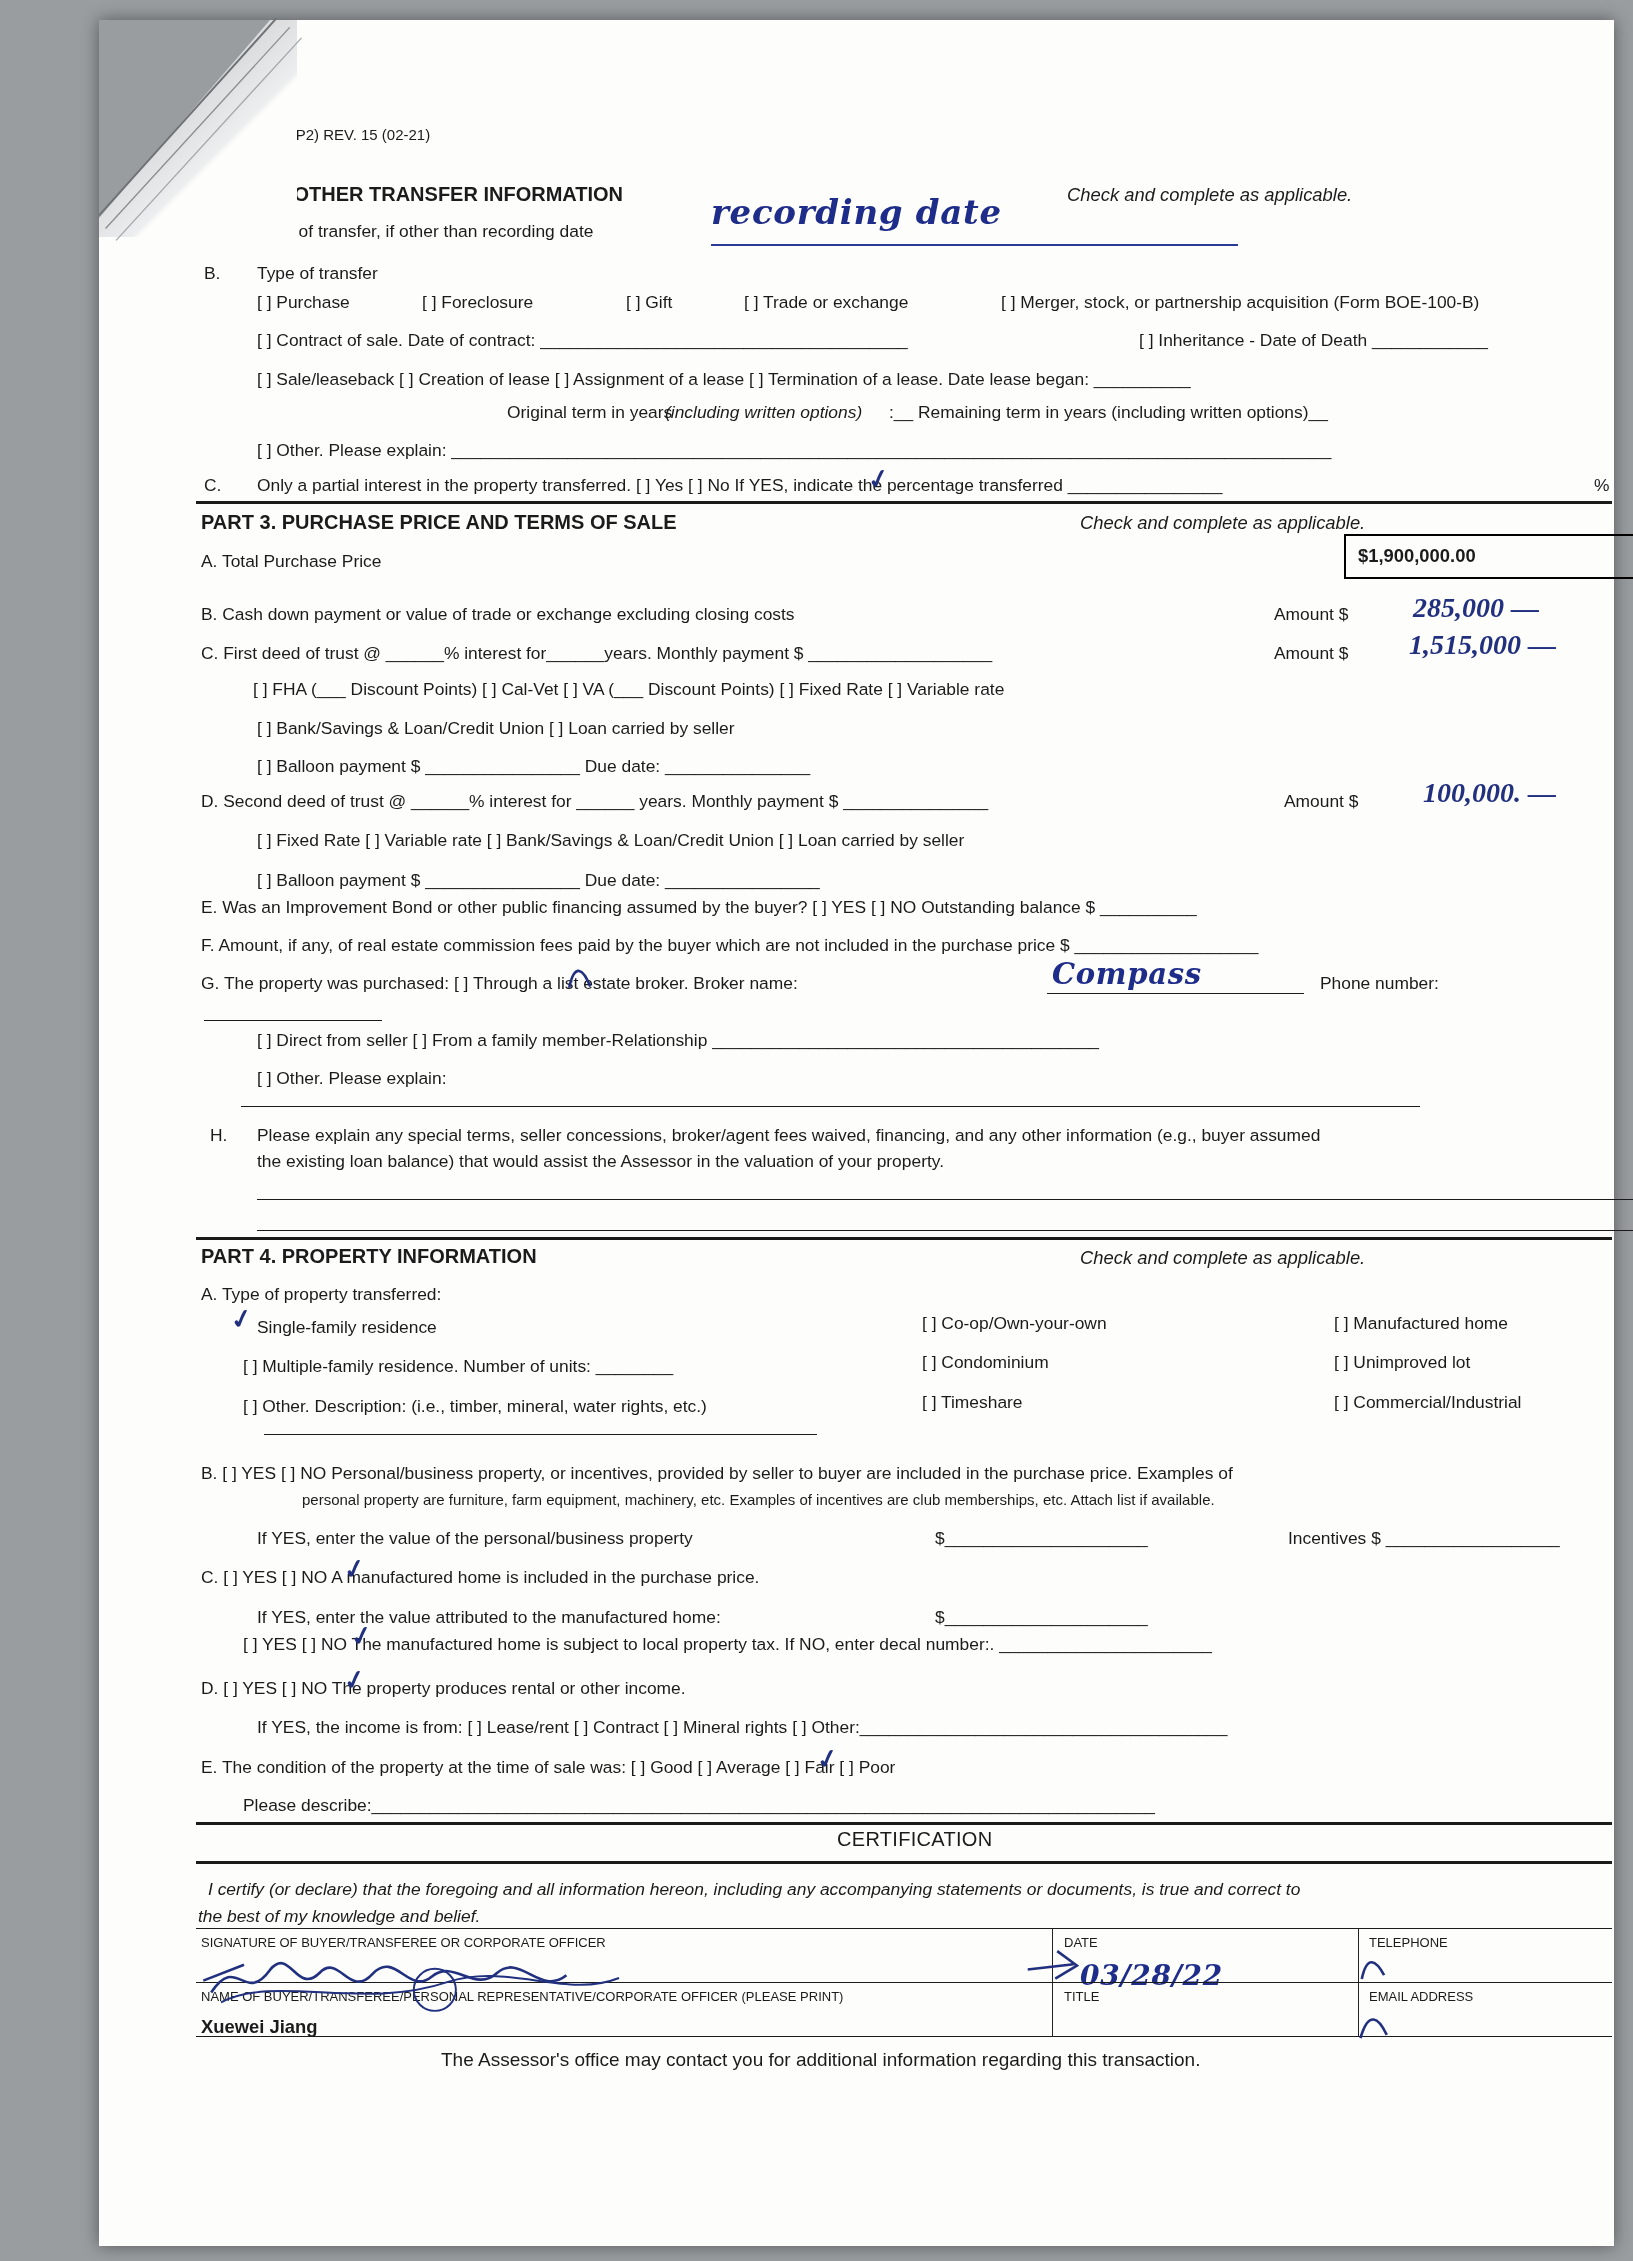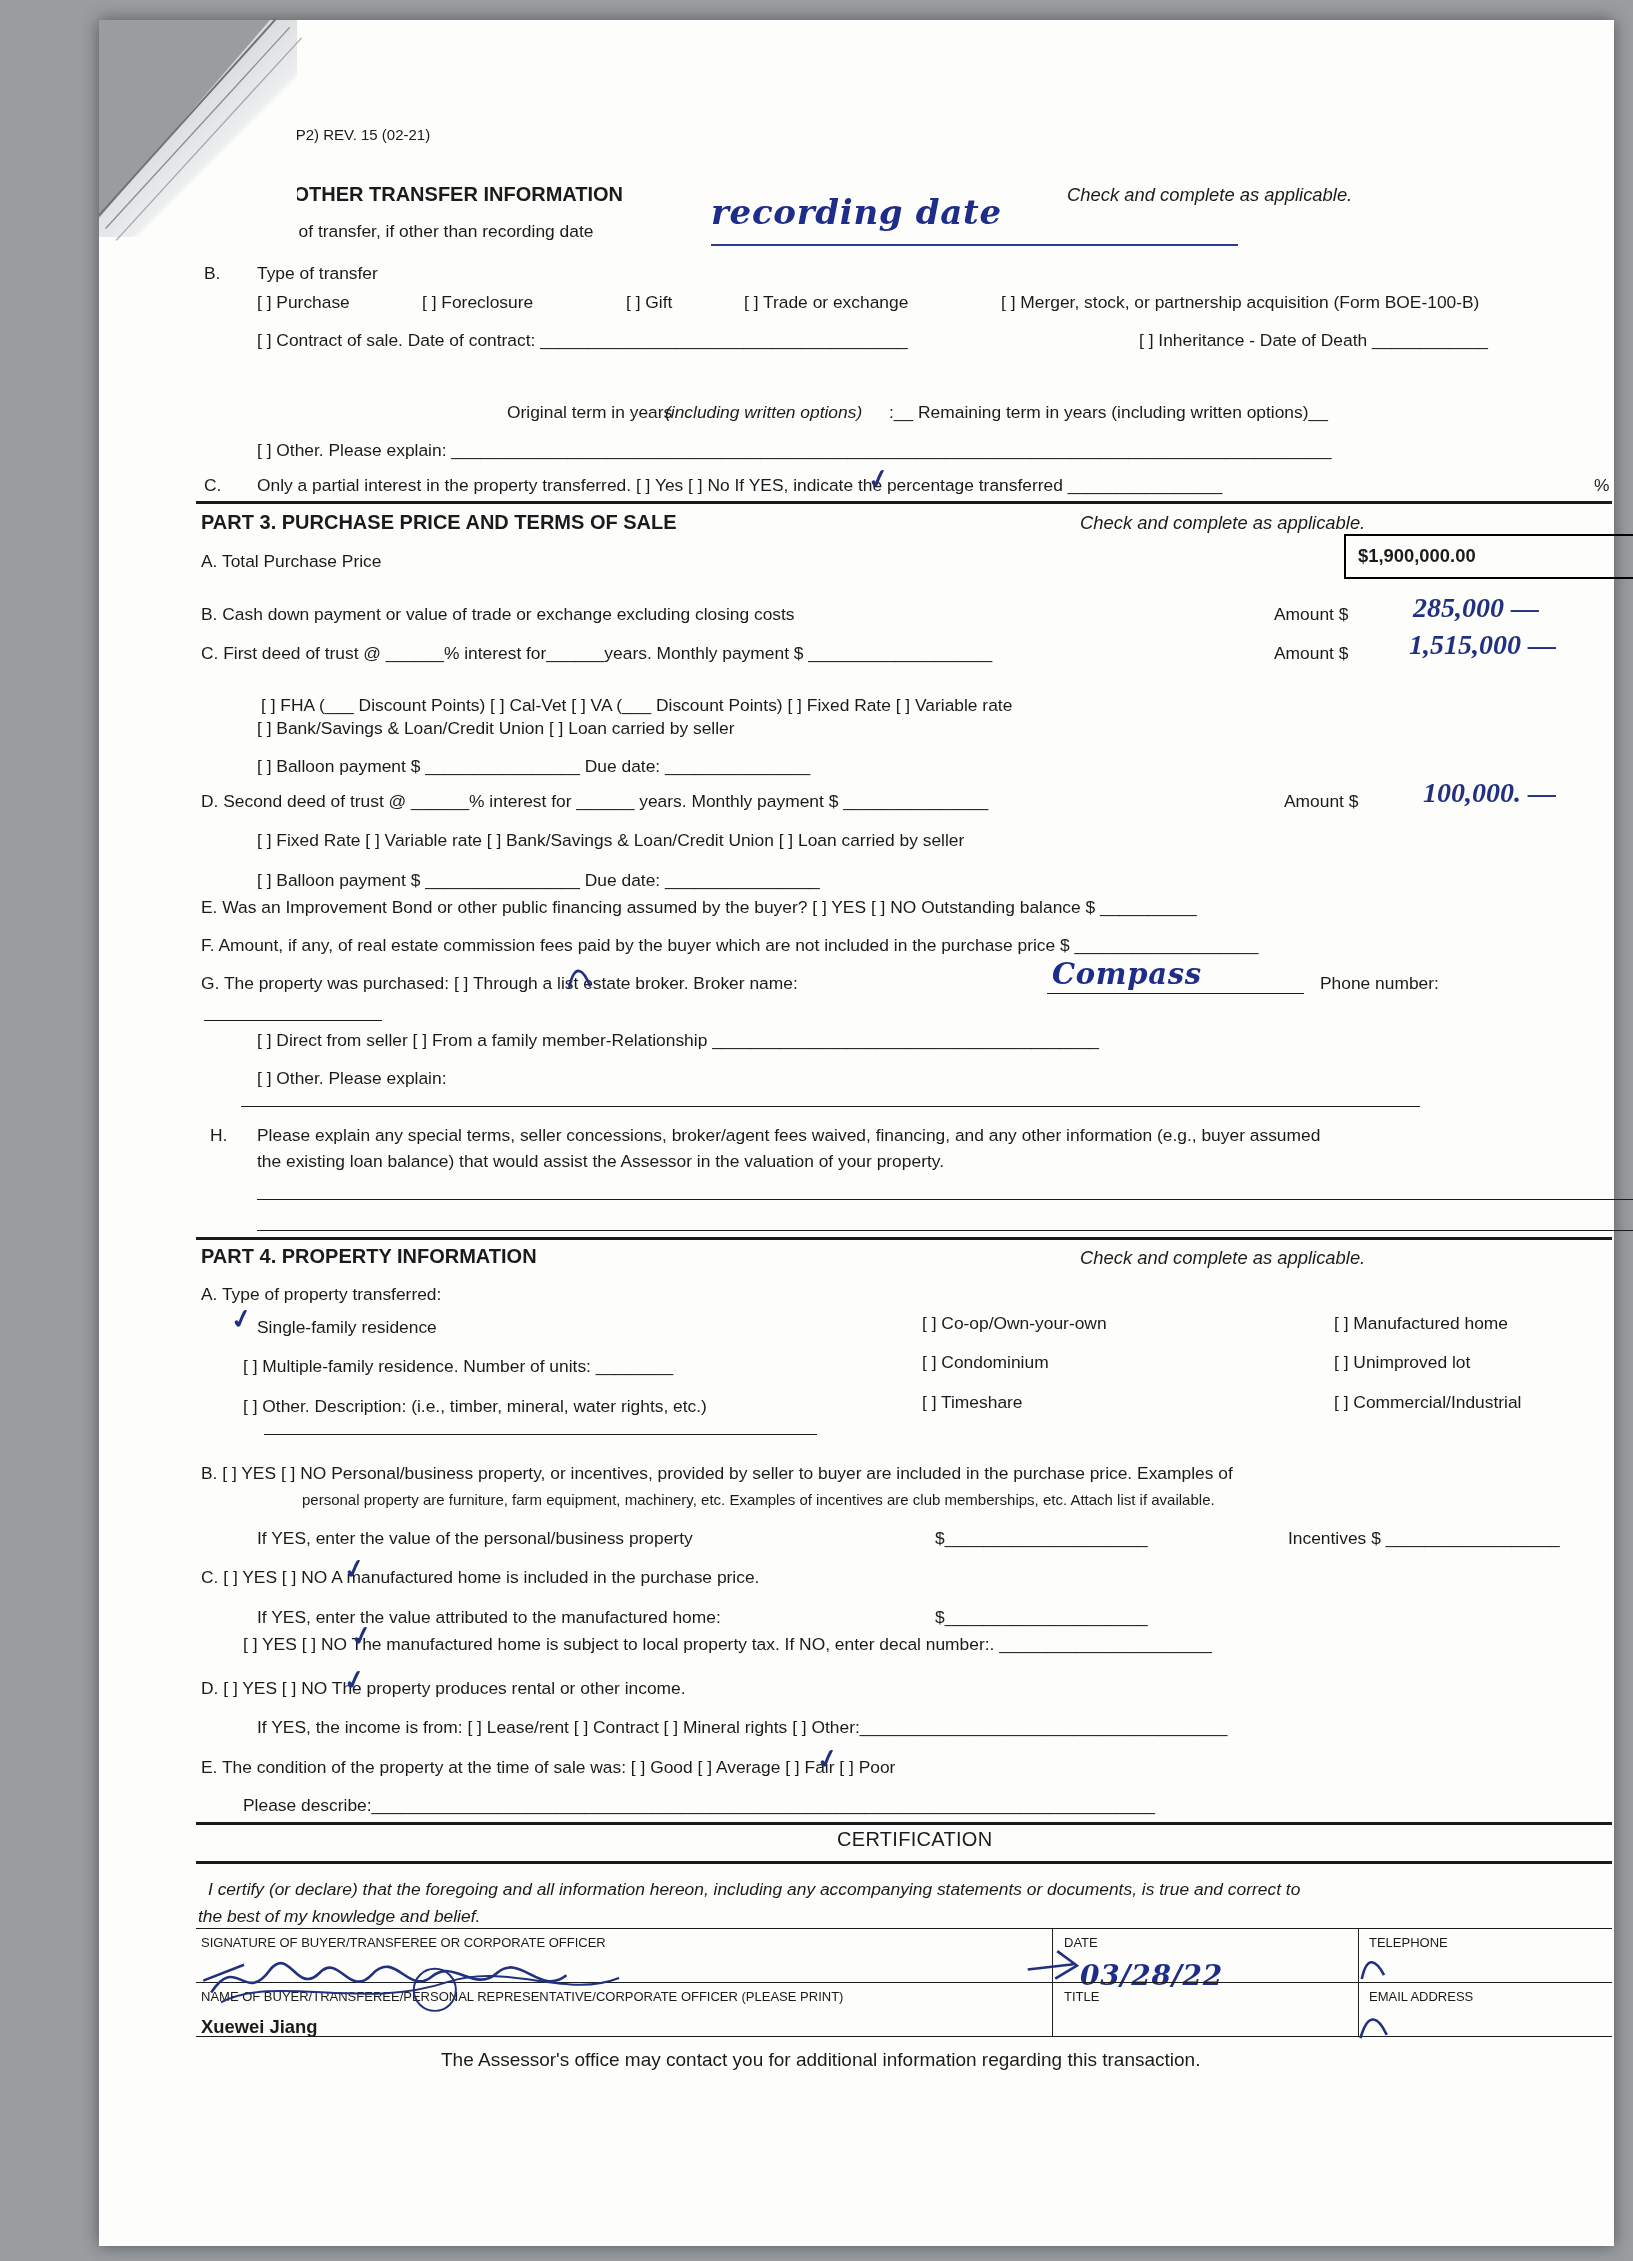--- a/index.html
+++ b/index.html
@@ -86,20 +86,21 @@
 
       <div class="row" style="left:158px;top:271px;">[ ]  Purchase</div>
       <div class="row" style="left:323px;top:271px;">[ ]  Foreclosure</div>
       <div class="row" style="left:527px;top:271px;">[ ]  Gift</div>
       <div class="row" style="left:645px;top:271px;">[ ]  Trade or exchange</div>
       <div class="row" style="left:902px;top:271px;">[ ]  Merger, stock, or partnership acquisition (Form BOE-100-B)</div>
 
       <div class="row" style="left:158px;top:309px;">[ ]  Contract of sale.  Date of contract: ______________________________________</div>
       <div class="row" style="left:1040px;top:309px;">[ ]  Inheritance - Date of Death ____________</div>
 
+      <div class="row" style="left:158px;top:348px;">[ ]  Sale/leaseback    [ ]  Creation of lease    [ ]  Assignment of a lease    [ ]  Termination of a lease.  Date lease began: __________</div>
 
       <div class="row" style="left:408px;top:381px;">Original term in years</div>
       <div class="row ital" style="left:566px;top:381px;">(including written options)</div>
       <div class="row" style="left:790px;top:381px;">:__   Remaining term in years (including written options)__</div>
 
       <div class="row" style="left:158px;top:419px;">[ ]  Other.  Please explain: ___________________________________________________________________________________________</div>
 
       <div class="row" style="left:105px;top:454px;">C.</div>
       <div class="row" style="left:158px;top:454px;">Only a partial interest in the property transferred.  [ ]  Yes   [   ]  No   If YES, indicate the percentage transferred  ________________</div>
       <div class="row" style="left:1495px;top:454px;">%</div>
@@ -115,21 +116,21 @@
       </div>
 
       <div class="row" style="left:102px;top:583px;">B.    Cash down payment or value of trade or exchange excluding closing costs</div>
       <div class="row" style="left:1175px;top:583px;">Amount $</div>
       <div class="row hand2" style="left:1314px;top:569px;font-size:28px;">285,000 —</div>
 
       <div class="row" style="left:102px;top:622px;">C.    First deed of trust @ ______% interest for______years.     Monthly payment  $ ___________________</div>
       <div class="row" style="left:1175px;top:622px;">Amount $</div>
       <div class="row hand2" style="left:1310px;top:606px;font-size:28px;">1,515,000 —</div>
 
-      <div class="row" style="left:162px;top:658px;margin-top:16px;">[ ]  FHA (___ Discount Points)  [ ]  Cal-Vet  [ ]  VA (___ Discount Points)  [ ]  Fixed Rate   [ ]  Variable rate</div>
+      <div class="row" style="left:154px;top:658px;">[ ]  FHA (___ Discount Points)  [ ]  Cal-Vet  [ ]  VA (___ Discount Points)  [ ]  Fixed Rate   [ ]  Variable rate</div>
       <div class="row" style="left:158px;top:697px;">[ ]  Bank/Savings &amp; Loan/Credit Union  [ ]  Loan carried by seller</div>
       <div class="row" style="left:158px;top:735px;">[ ]  Balloon payment $ ________________        Due date: _______________</div>
 
       <div class="row" style="left:102px;top:770px;">D.    Second deed of trust @ ______% interest for ______ years.  Monthly payment $ _______________</div>
       <div class="row" style="left:1185px;top:770px;">Amount $</div>
       <div class="row hand2" style="left:1324px;top:754px;font-size:28px;">100,000. —</div>
 
       <div class="row" style="left:158px;top:809px;">[ ]  Fixed Rate       [ ]  Variable rate       [ ]  Bank/Savings &amp; Loan/Credit Union    [ ]  Loan carried by seller</div>
       <div class="row" style="left:158px;top:849px;">[ ]  Balloon payment $ ________________          Due date: ________________</div>
 

